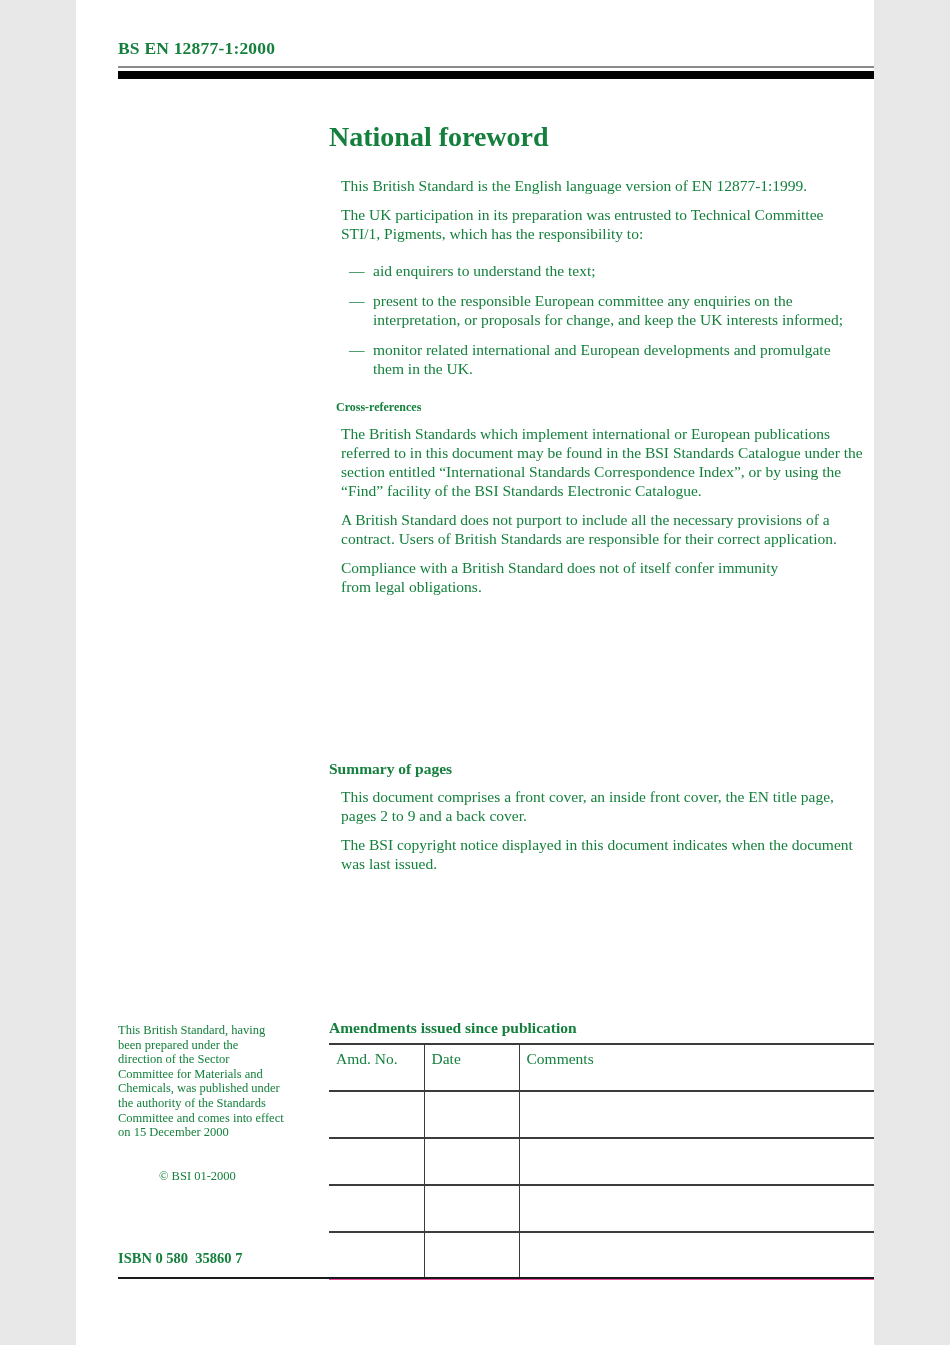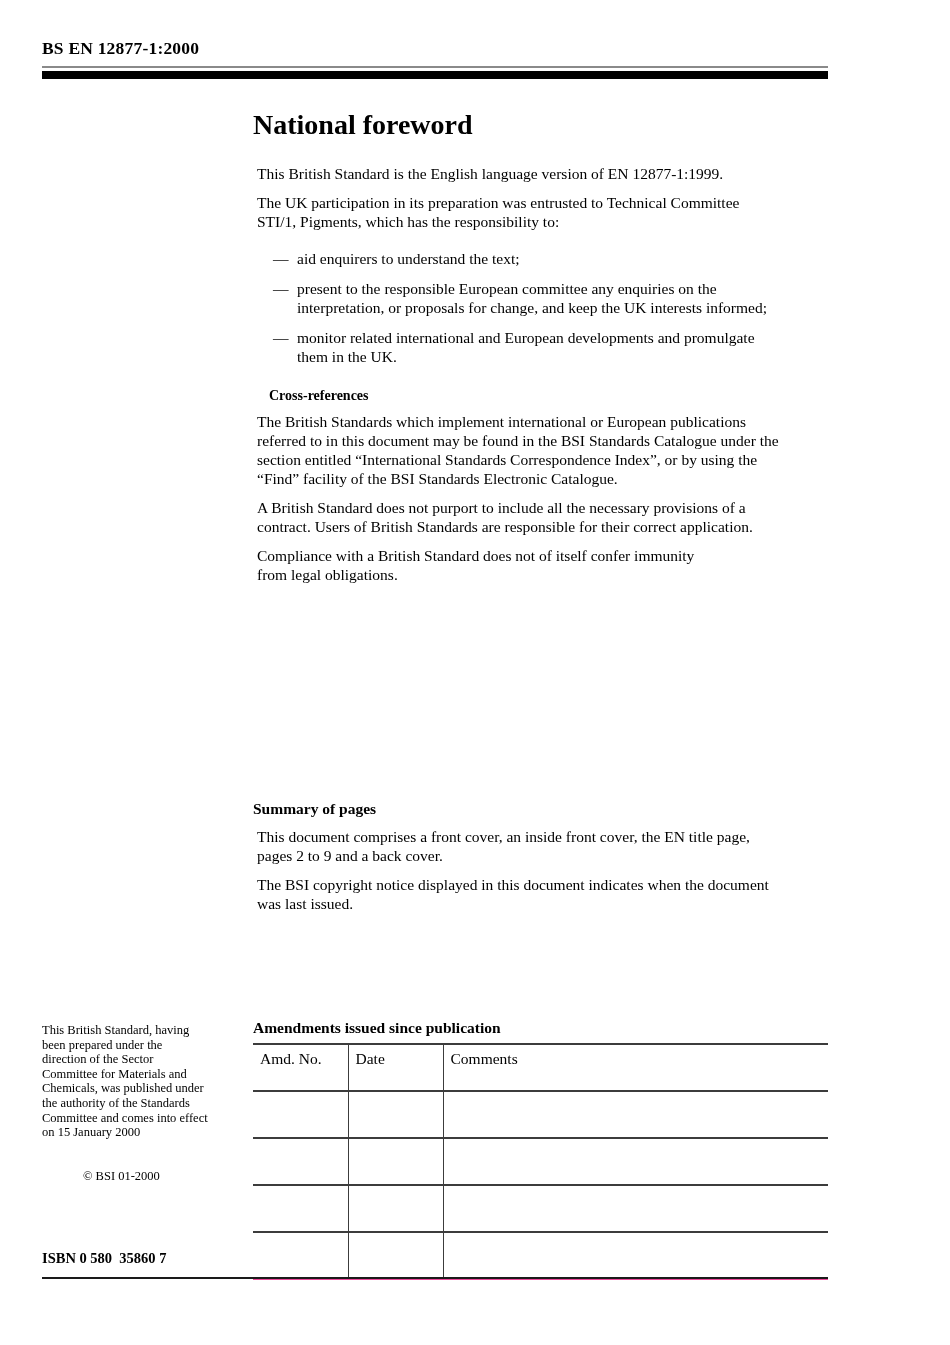--- a/index.html
+++ b/index.html
@@ -1,22 +1,22 @@
 <!DOCTYPE html>
 <html><head>
 <meta charset="utf-8">
 <style>
   html, body { margin: 0; padding: 0; background: #e8e8e8; }
   .page {
     position: relative;
-    width: 950px;
+    width: 798px;
     height: 1345px;
     background: #ffffff;
     font-family: "Liberation Serif", "DejaVu Serif", serif;
-    color: #000000;
+    color: #15803d;
     overflow: hidden;
     margin: 0 auto;
   }
 
   
   .doc-id {
     position: absolute;
     left: 42px;
     top: 38px;
     font-size: 17.5px;
@@ -45,51 +45,51 @@
     position: absolute;
     left: 253px;
     top: 102px;
     width: 600px;
     font-size: 15.5px;
     line-height: 19px;
   }
   .foreword h1 {
     font-size: 28px;
     line-height: 38px;
-    margin: 4px 0 20px 0;
+    margin: 16px 0 20px 0;
     font-weight: bold;
   }
   .para {
-    margin: 0 0 10px 4px;
+    margin: 0 0 10px 12px;
     white-space: pre-line;
   }
   .subhead {
-    font-size: 14px;
-    line-height: 19px;
-    font-weight: bold;
-    margin: 9px 0 7px 16px;
+    font-size: 12px;
+    line-height: 19px;
+    font-weight: bold;
+    margin: 9px 0 7px 7px;
   }
   .bold-para { font-weight: normal; }
   .dash-list {
     margin: 18px 0 20px 0;
     padding: 0 0 0 20px;
     list-style: none;
   }
   .dash-list li {
     display: flex;
     margin: 0 0 11px 0;
   }
   .dash-list .marker { width: 24px; flex: none; }
   .dash-list .li-text { white-space: pre-line; }
 
   
   .summary {
     position: absolute;
     left: 253px;
-    top: 799px;
+    top: 759px;
     width: 600px;
     font-size: 15.5px;
     line-height: 19px;
   }
   .summary h2 {
     font-size: 15.5px;
     line-height: 19px;
     font-weight: bold;
     margin: 0 0 9px 0;
   }
@@ -218,21 +218,21 @@
 was last issued.</p>
   </section>
 
   <aside class="sidebar-note">This British Standard, having
 been prepared under the
 direction of the Sector
 Committee for Materials and
 Chemicals, was published under
 the authority of the Standards
 Committee and comes into effect
-on 15 January 2000</aside>
+on 15 December 2000</aside>
   <div class="copyright">© BSI 01-2000</div>
 
   <section class="amendments">
     <h2>Amendments issued since publication</h2>
     <table>
       <colgroup>
         <col style="width:95px">
         <col style="width:95px">
         <col style="width:385px">
       </colgroup>

